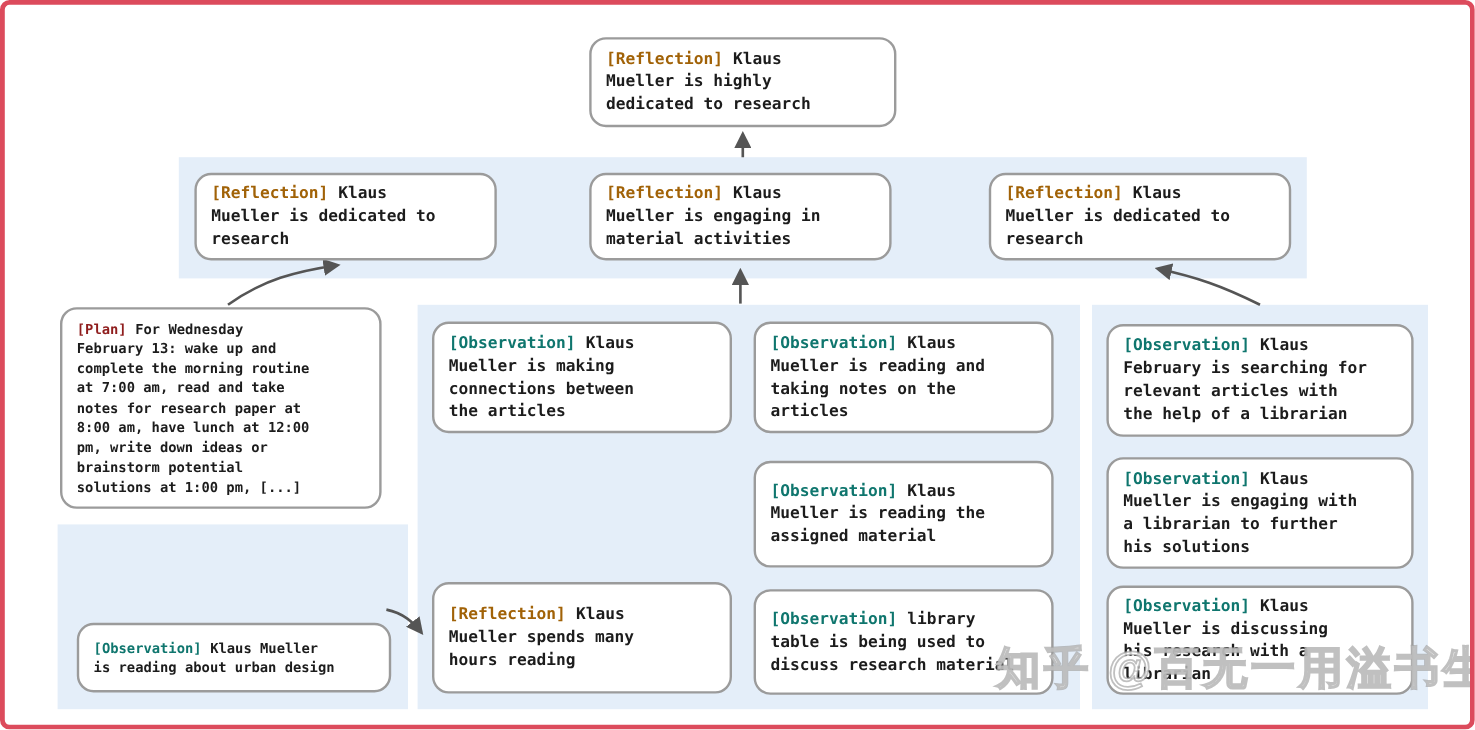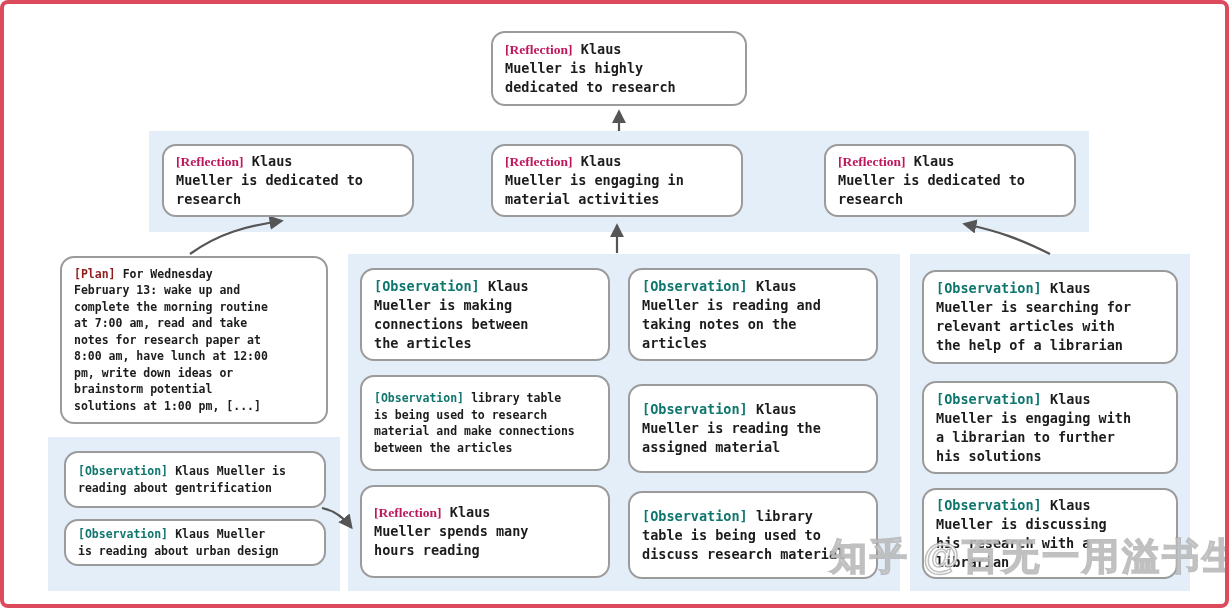--- a/index.html
+++ b/index.html
@@ -28,21 +28,21 @@
     display:flex;
     flex-direction:column;
     justify-content:center;
     font-weight:bold;
     color:#1c1c1c;
     z-index:3;
   }
   .fs14{font-size:13.5px;line-height:19px;}
   .fs12{font-size:11.5px;line-height:16.5px;}
   .tag{padding-right:0.62em;}
-  .tag-reflection{color:#be185d;font-family:Liberation Serif, serif;}
+  .tag-reflection{color:#a16207;}
   .tag-observation{color:#0f766e;}
   .tag-plan{color:#8f1d1d;}
   .body-text{white-space:pre-line;}
   svg.connectors{
     position:absolute;left:0;top:0;z-index:2;pointer-events:none;
   }
   .watermark{
     position:absolute;
     left:826px;top:528px;
     z-index:10;
@@ -95,52 +95,42 @@
     <div><span class="tag tag-reflection">[Reflection]</span><span class="body-text">Klaus
 Mueller is engaging in
 material activities</span></div>
   </div>
   <div class="node fs14" style="left:820px;top:140px;width:252px;height:73px;">
     <div><span class="tag tag-reflection">[Reflection]</span><span class="body-text">Klaus
 Mueller is dedicated to
 research</span></div>
   </div>
 
-  <div class="node fs12" style="left:56px;top:252px;width:268px;height:168px;">
+  <div class="node fs12" style="left:46px;top:252px;width:268px;height:168px;">
     <div><span class="tag tag-plan">[Plan]</span><span class="body-text">For Wednesday
 February 13: wake up and
 complete the morning routine
 at 7:00 am, read and take
 notes for research paper at
 8:00 am, have lunch at 12:00
 pm, write down ideas or
 brainstorm potential
 solutions at 1:00 pm, [...]</span></div>
   </div>
 
-  <div class="node fs12" style="left:60px;top:447px;width:262px;height:57px;">
-    <div><span class="tag tag-observation">[Observation]</span><span class="body-text">Klaus Mueller is
-reading about gentrification</span></div>
-  </div>
-  <div class="node fs12" style="left:60px;top:515px;width:262px;height:47px;">
+  <div class="node fs12" style="left:60px;top:515px;width:262px;height:58px;">
     <div><span class="tag tag-observation">[Observation]</span><span class="body-text">Klaus Mueller
 is reading about urban design</span></div>
   </div>
 
   <div class="node fs14" style="left:356px;top:264px;width:250px;height:93px;">
     <div><span class="tag tag-observation">[Observation]</span><span class="body-text">Klaus
 Mueller is making
 connections between
 the articles</span></div>
-  </div>
-  <div class="node fs12" style="left:356px;top:371px;width:250px;height:96px;">
-    <div><span class="tag tag-observation">[Observation]</span><span class="body-text">library table
-is being used to research
-material and make connections
-between the articles</span></div>
   </div>
   <div class="node fs14" style="left:356px;top:481px;width:250px;height:93px;">
     <div><span class="tag tag-reflection">[Reflection]</span><span class="body-text">Klaus
 Mueller spends many
 hours reading</span></div>
   </div>
 
   <div class="node fs14" style="left:624px;top:264px;width:250px;height:93px;">
     <div><span class="tag tag-observation">[Observation]</span><span class="body-text">Klaus
 Mueller is reading and
@@ -153,21 +143,21 @@
 assigned material</span></div>
   </div>
   <div class="node fs14" style="left:624px;top:487px;width:250px;height:88px;">
     <div><span class="tag tag-observation">[Observation]</span><span class="body-text">library
 table is being used to
 discuss research material</span></div>
   </div>
 
   <div class="node fs14" style="left:918px;top:266px;width:256px;height:94px;">
     <div><span class="tag tag-observation">[Observation]</span><span class="body-text">Klaus
-Mueller is searching for
+February is searching for
 relevant articles with
 the help of a librarian</span></div>
   </div>
   <div class="node fs14" style="left:918px;top:377px;width:256px;height:93px;">
     <div><span class="tag tag-observation">[Observation]</span><span class="body-text">Klaus
 Mueller is engaging with
 a librarian to further
 his solutions</span></div>
   </div>
   <div class="node fs14" style="left:918px;top:484px;width:256px;height:91px;">

